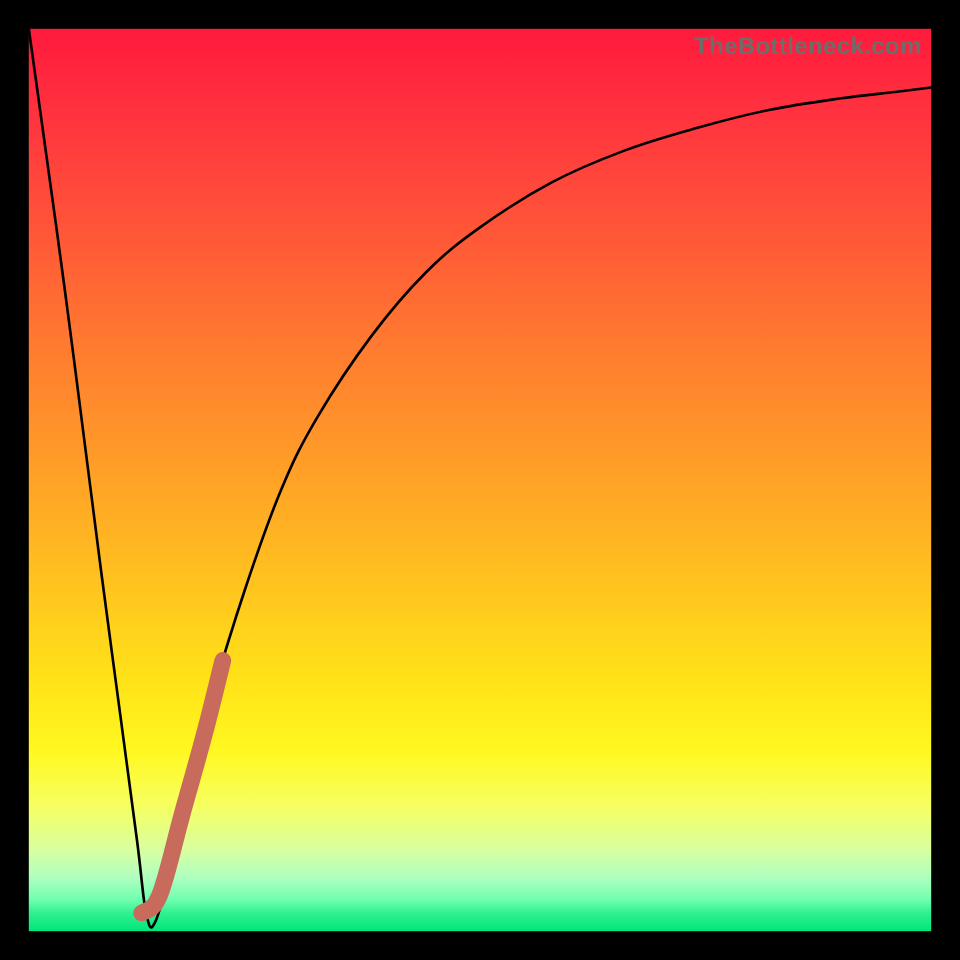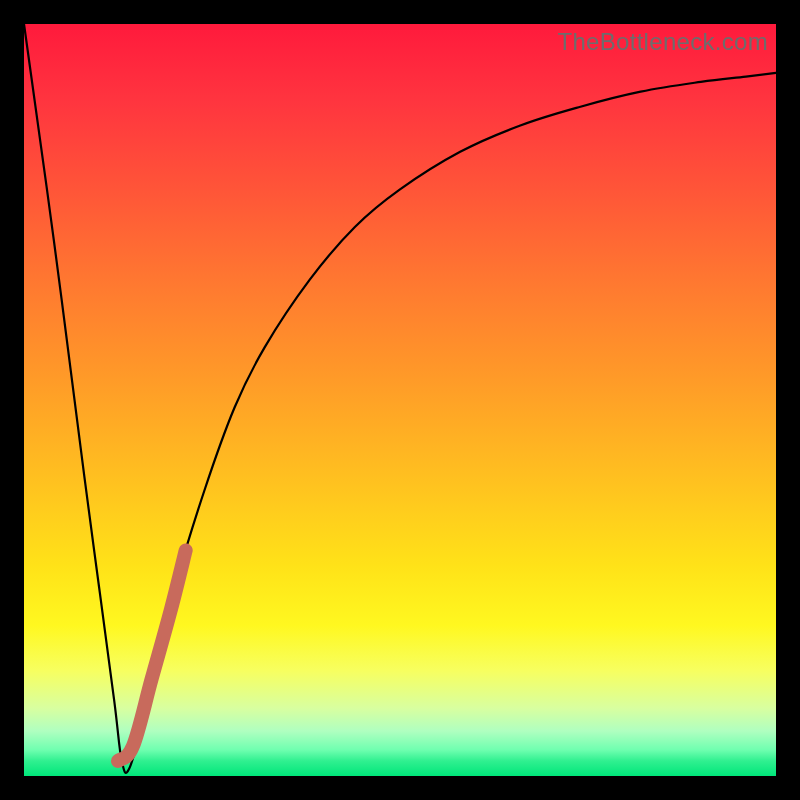--- a/index.html
+++ b/index.html
@@ -41,22 +41,22 @@
       #70ffb0 96.5%,
       #30f090 98%,
       #00e67a 100%
     );
   }
   .watermark {
     position: absolute;
     top: 4px;
     right: 8px;
     color: #6d6d6d;
-    font-size: 24px;
-    font-weight: 400;
+    font-size: 20px;
+    font-weight: 700;
     letter-spacing: 0.3px;
     user-select: none;
   }
   svg.curve {
     position: absolute;
     left: 0;
     top: 0;
     width: 752px;
     height: 752px;
     overflow: visible;

